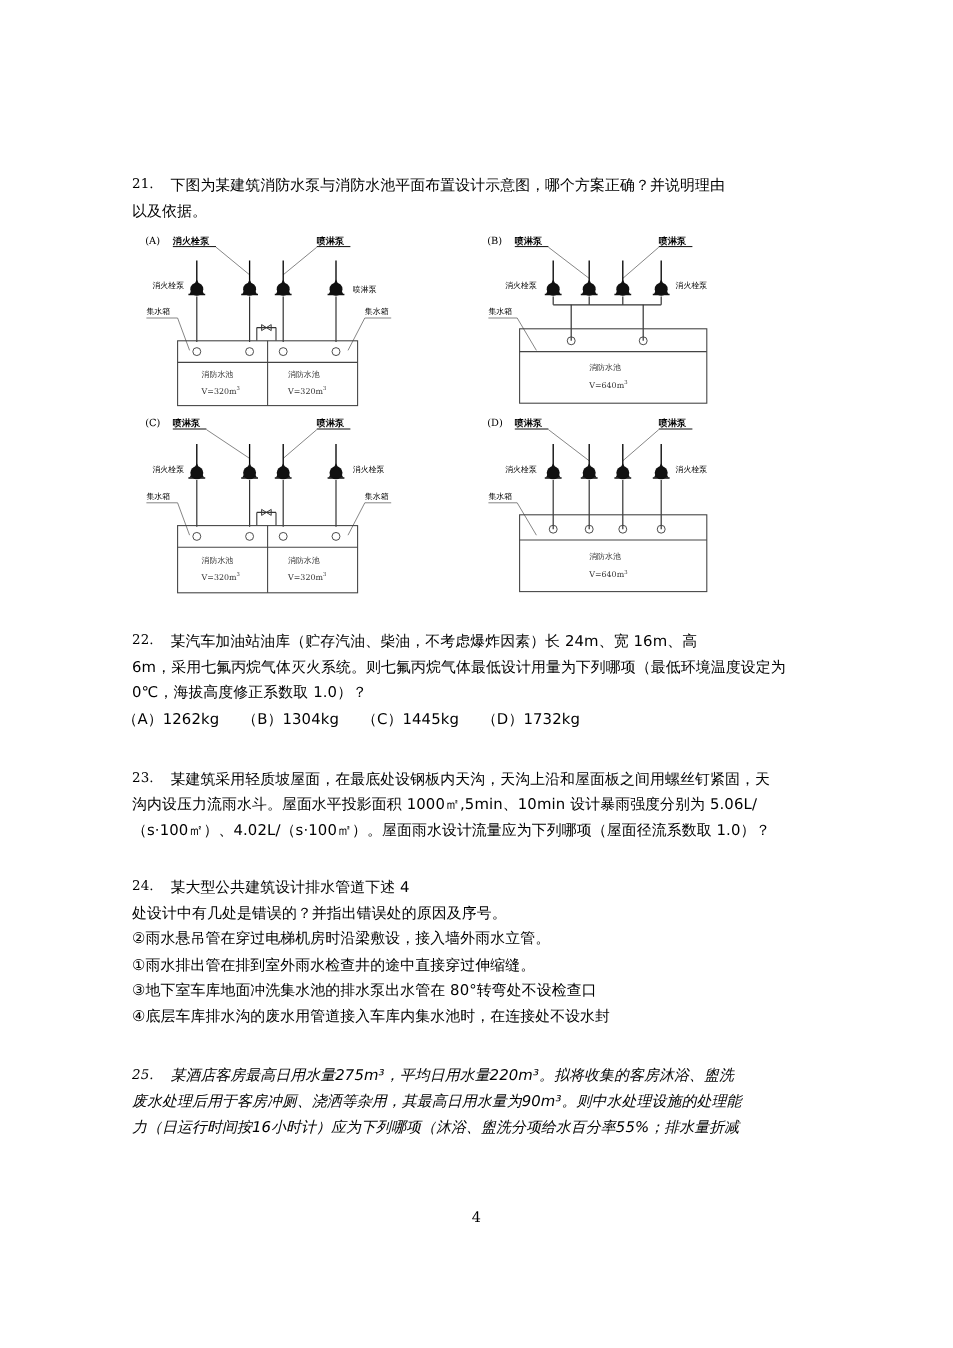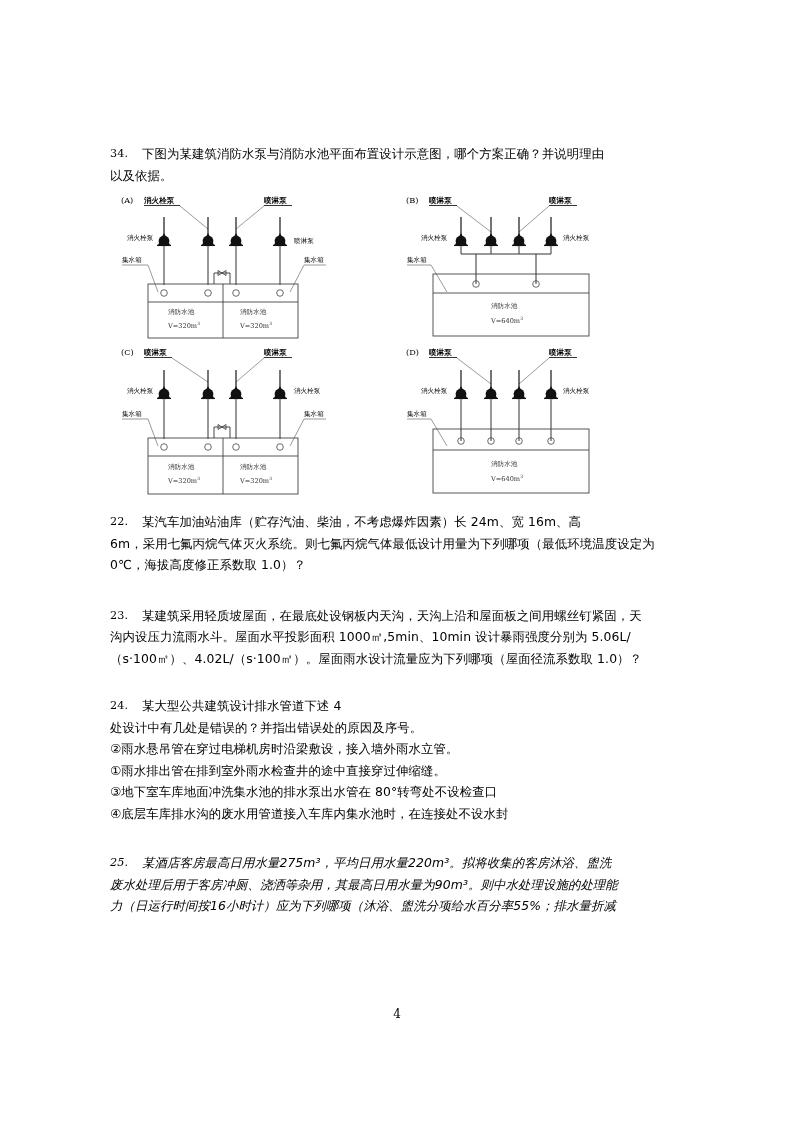--- a/index.html
+++ b/index.html
@@ -55,21 +55,21 @@
     margin-left: -8px;
     white-space: nowrap;
     font-size: 12.4px;
     line-height: 21px;
   }
   .opts span { margin-right: 15px; }
 
   
   #q21 { margin-top: 0px; }
   #fig-block { margin-top: 6px; }
-  #q22 { margin-top: 14px; }
+  #q22 { margin-top: 26px; }
   #q23 { margin-top: 29px; }
   #q24 { margin-top: 26px; }
   #q25 { margin-top: 28px; font-style: italic; }
 
   
   .fig-grid {
     position: relative;
     width: 560px;
     height: 305px;
     margin-left: 8px;
@@ -96,21 +96,21 @@
     font-family: "DejaVu Serif", "Liberation Serif", serif;
   }
 </style>
 </head>
 <body>
 
 <div class="page">
   <div class="content">
 
     <div class="q" id="q21">
-      <span class="q-num">34.</span>
+      <span class="q-num">21.</span>
       <div class="q-body">
         <div class="q-line q-first-line">下图为某建筑消防水泵与消防水池平面布置设计示意图，哪个方案正确？并说明理由</div>
         <div class="q-line">以及依据。</div>
       </div>
     </div>
 
     <div id="fig-block">
       <div class="fig-grid">
 
         <div class="fig a">
@@ -380,20 +380,26 @@
 
       </div>
     </div>
 
     <div class="q" id="q22">
       <span class="q-num">22.</span>
       <div class="q-body">
         <div class="q-line q-first-line">某汽车加油站油库（贮存汽油、柴油，不考虑爆炸因素）长 24m、宽 16m、高</div>
         <div class="q-line">6m，采用七氟丙烷气体灭火系统。则七氟丙烷气体最低设计用量为下列哪项（最低环境温度设定为</div>
         <div class="q-line">0℃，海拔高度修正系数取 1.0）？</div>
+        <div class="opts">
+          <span>（A）1262kg</span>
+          <span>（B）1304kg</span>
+          <span>（C）1445kg</span>
+          <span>（D）1732kg</span>
+        </div>
       </div>
     </div>
 
     <div class="q" id="q23">
       <span class="q-num">23.</span>
       <div class="q-body">
         <div class="q-line q-first-line">某建筑采用轻质坡屋面，在最底处设钢板内天沟，天沟上沿和屋面板之间用螺丝钉紧固，天</div>
         <div class="q-line">沟内设压力流雨水斗。屋面水平投影面积 1000㎡,5min、10min 设计暴雨强度分别为 5.06L/</div>
         <div class="q-line">（s·100㎡）、4.02L/（s·100㎡）。屋面雨水设计流量应为下列哪项（屋面径流系数取 1.0）？</div>
       </div>

